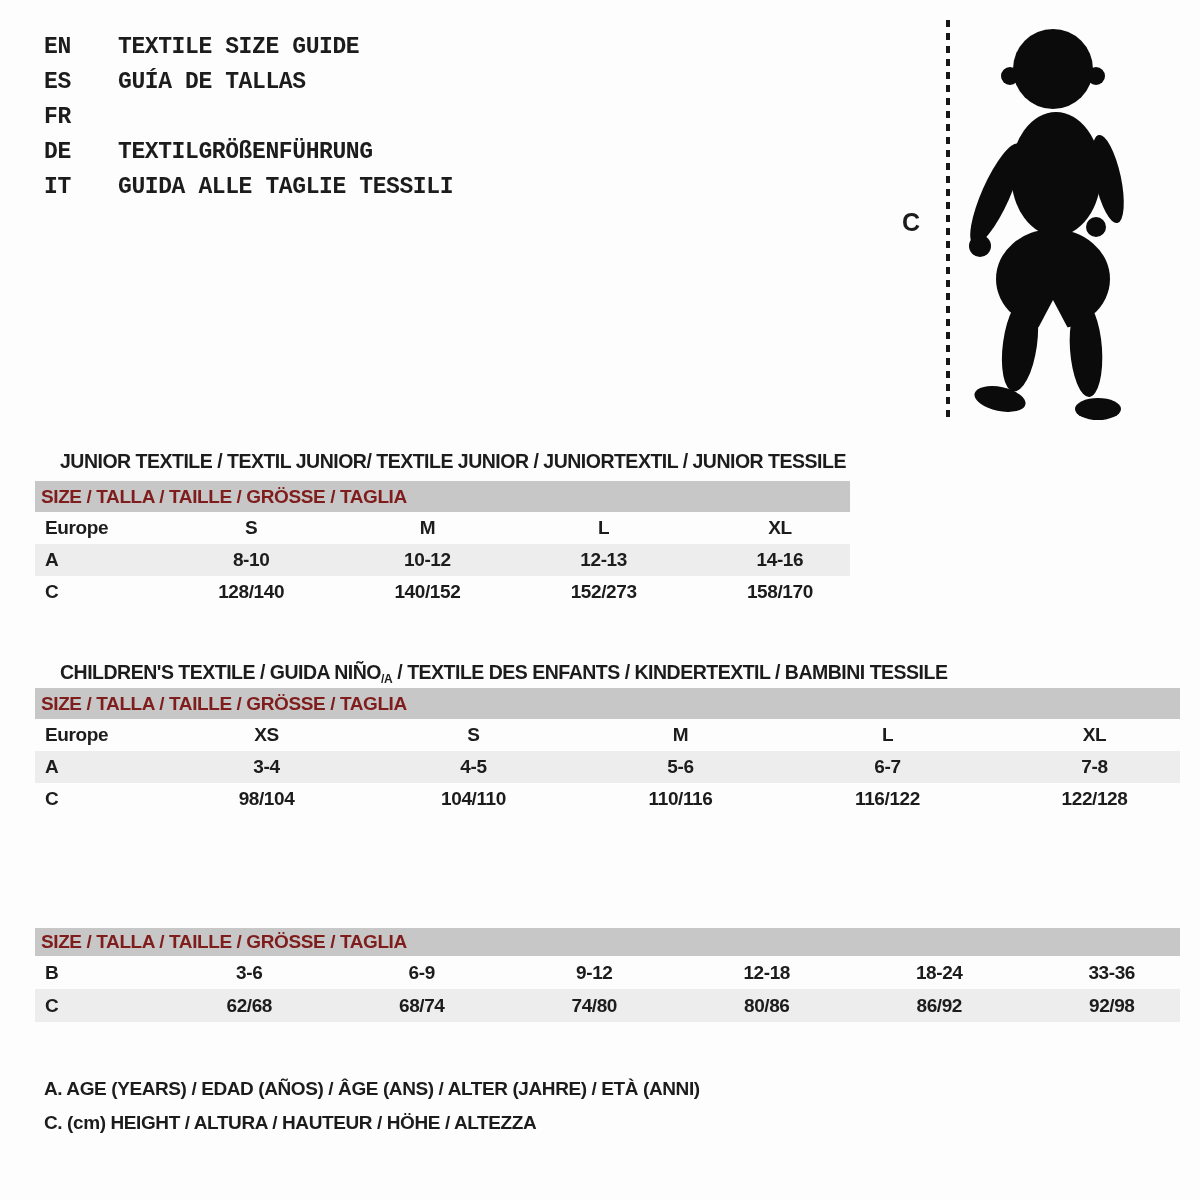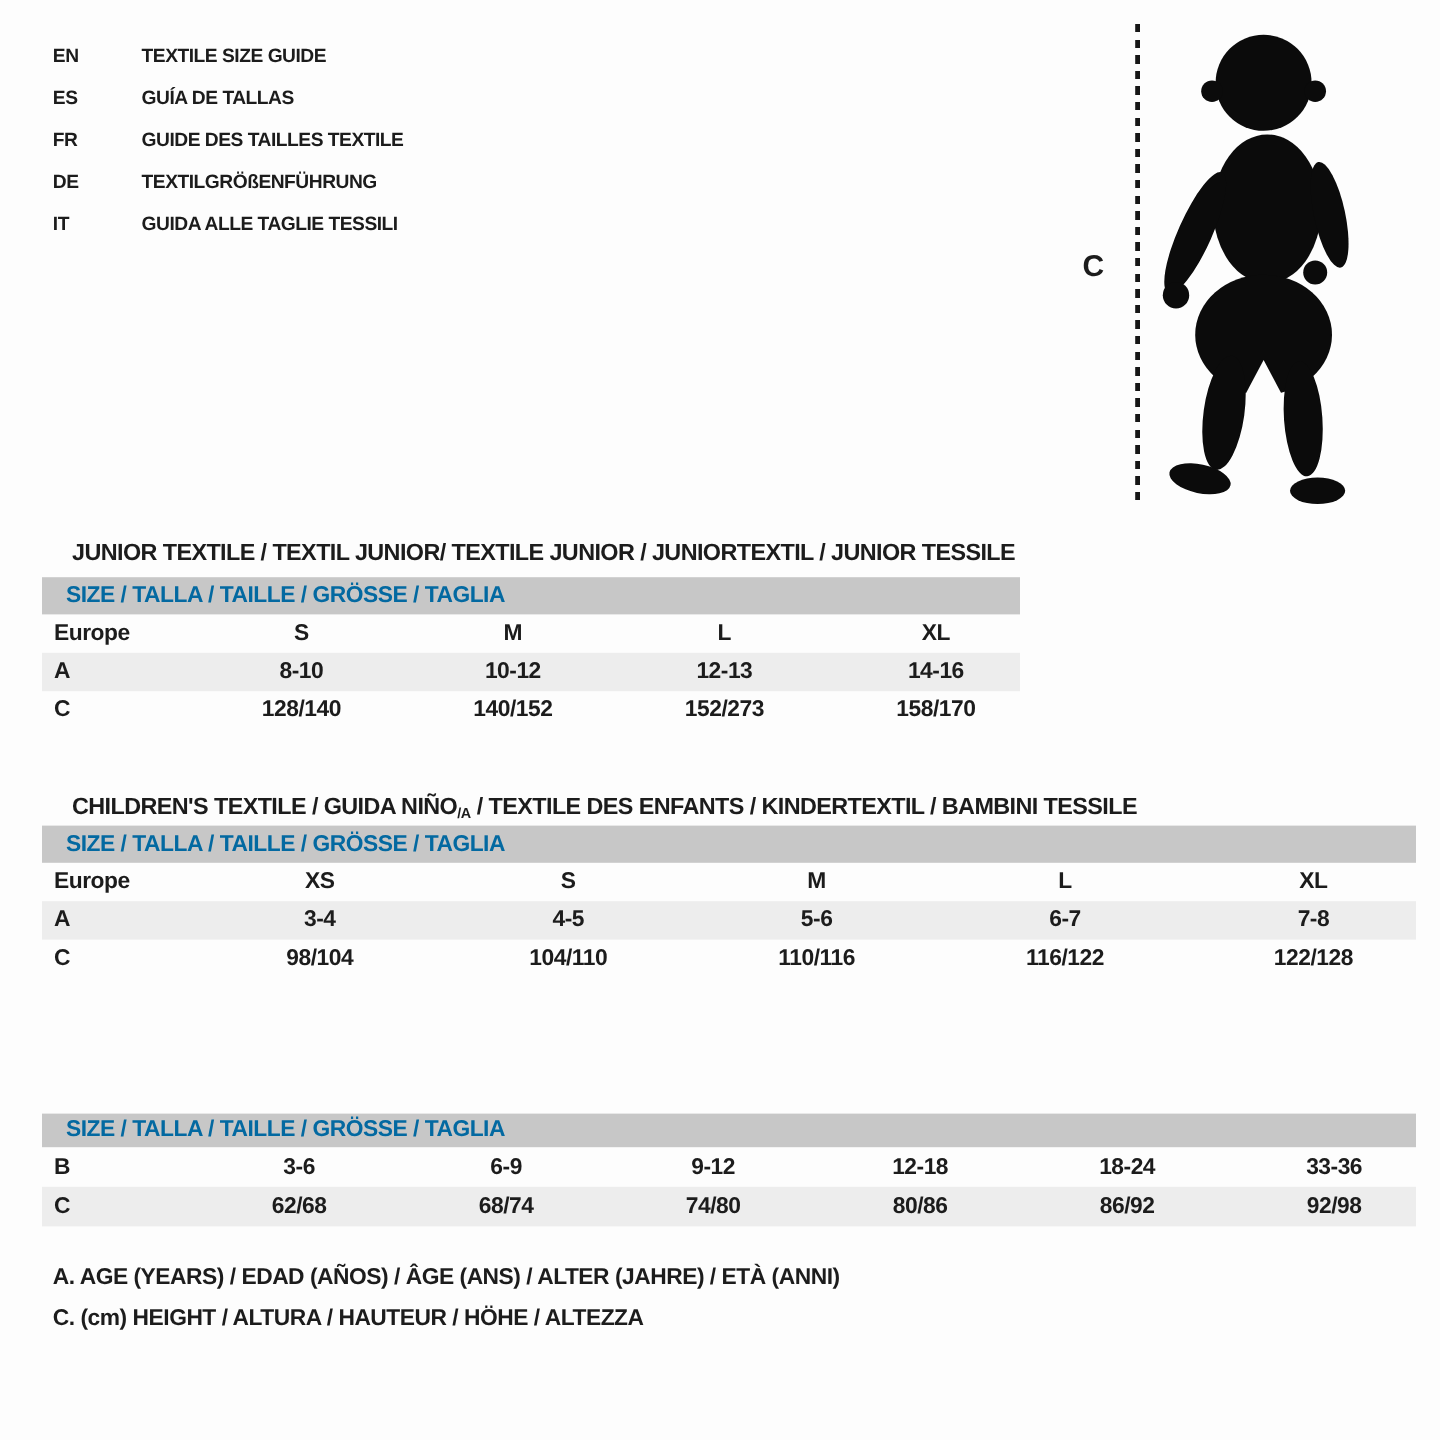--- a/index.html
+++ b/index.html
@@ -3,67 +3,66 @@
 <meta charset="utf-8">
 <style>
   html,body{margin:0;padding:0;background:#fdfdfd;}
   .canvas{
     position:relative;width:1200px;height:1200px;background:#fdfdfd;overflow:hidden;
     font-family:"Liberation Sans","DejaVu Sans",sans-serif;
     font-weight:700;color:#1c1c1c;letter-spacing:-0.4px;
   }
   
   .languages{position:absolute;left:44px;top:30px;}
-  .lang-row{display:grid;grid-template-columns:74px auto;height:35px;line-height:35px;font-size:16px;}
+  .lang-row{display:grid;grid-template-columns:74px auto;height:35px;line-height:35px;font-size:23px;font-family:Liberation Mono, monospace;}
   
   .height-line{
     position:absolute;left:946px;top:20px;width:4px;height:398px;
     background:repeating-linear-gradient(to bottom,#161616 0 7px,transparent 7px 13px);
   }
   .height-label{position:absolute;left:902px;top:208px;font-size:25px;}
   .baby-svg{position:absolute;left:958px;top:14px;}
   
   .sec-title{position:absolute;left:44px;margin:16px;font-size:19.5px;line-height:24px;font-weight:700;letter-spacing:-0.5px;white-space:nowrap;}
   .junior-title{top:433px;}
   .children-title{top:644px;}
   .babies-title{top:846px;line-height:34px;}
   .sub-small{font-size:12px;position:relative;top:4px;letter-spacing:-0.3px;}
   
   .table{position:absolute;left:35px;}
   .junior-table{top:481px;width:815px;}
   .children-table{top:688px;width:1145px;}
   .babies-table{top:928px;width:1145px;}
-  .bar{height:31px;line-height:31px;background:#c7c7c7;padding-left:20px;font-size:19px;color:#0369a1;}
+  .bar{height:31px;line-height:31px;background:#c7c7c7;padding-left:6px;font-size:19px;color:#7f1d1d;}
   .babies-table .bar{height:28px;line-height:28px;}
   .trow{display:flex;height:32px;line-height:32px;font-size:19px;gap:36px;}
   .babies-table .trow{height:33px;line-height:33px;}
   .trow.stripe{background:#ededed;}
   .lab{width:110px;padding-left:10px;box-sizing:border-box;flex:0 0 auto;}
   .cell{flex:1 1 0;text-align:center;}
   
-  .footnotes{position:absolute;left:44px;top:1048px;font-size:19px;line-height:34px;}
+  .footnotes{position:absolute;left:44px;top:1072px;font-size:19px;line-height:34px;}
   .fn{white-space:nowrap;}
 </style>
 </head>
 <body>
 
 <div class="canvas">
 
   <section class="languages">
     <div class="lang-row">
       <span>EN</span>
       <span>TEXTILE SIZE GUIDE</span>
     </div>
     <div class="lang-row">
       <span>ES</span>
       <span>GUÍA DE TALLAS</span>
     </div>
     <div class="lang-row">
       <span>FR</span>
-      <span>GUIDE DES TAILLES TEXTILE</span>
     </div>
     <div class="lang-row">
       <span>DE</span>
       <span>TEXTILGRÖßENFÜHRUNG</span>
     </div>
     <div class="lang-row">
       <span>IT</span>
       <span>GUIDA ALLE TAGLIE TESSILI</span>
     </div>
   </section>

